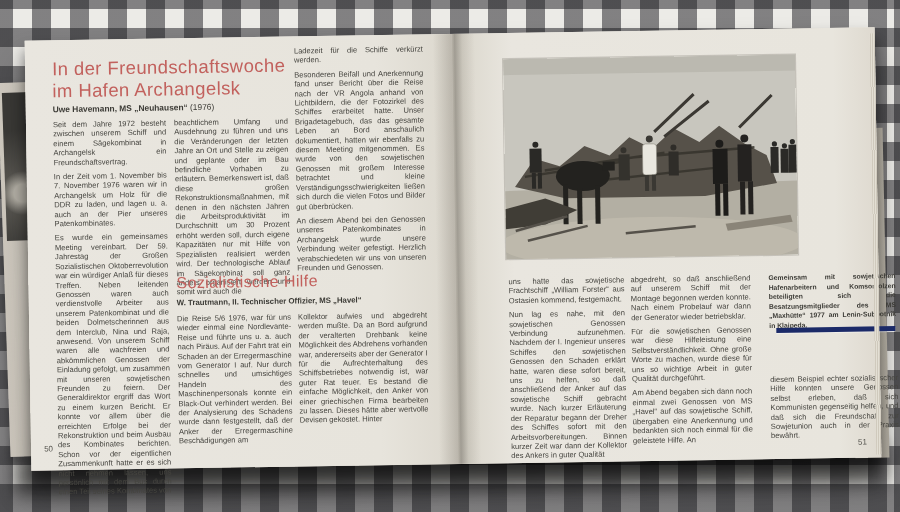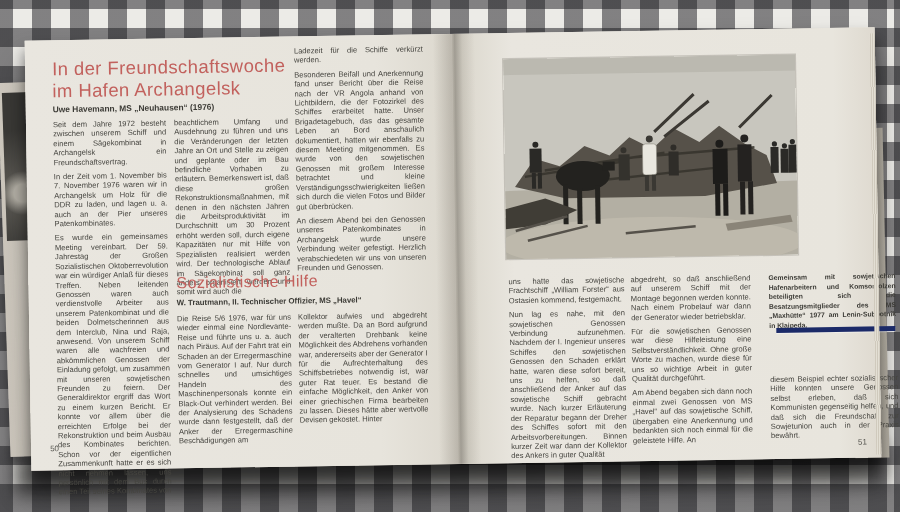--- a/index.html
+++ b/index.html
@@ -49,21 +49,21 @@
   }
   .abs{position:absolute;}
   .headline{
     font-size:18.5px;line-height:1.18;letter-spacing:0.4px;
     color:#c2615d;font-weight:400;
   }
   .headline2{
     font-size:16px;letter-spacing:0.4px;color:#c2615d;font-weight:400;
   }
   .byline{font-size:8.4px;font-weight:bold;color:#3b3a35;}
-  .byline .yr{font-weight:bold;}
+  .byline .yr{font-weight:normal;}
   .col p{
     font-size:7.6px;line-height:1.24;text-align:justify;
     color:#45443f;margin:0 0 5px 0;
   }
   .caption{
     font-size:6.8px;line-height:1.4;font-weight:bold;text-align:justify;
     color:#3c3b36;
   }
   .divider{width:119px;height:5px;background:#1b2a68;box-shadow:0 1px 0 rgba(255,255,255,0.4);}
   .pagenum{font-size:8px;color:#55544e;}
@@ -112,21 +112,21 @@
     <div class="abs headline2" style="left:148px;top:236px;">Sozialistische Hilfe</div>
     <div class="abs byline" style="left:148px;top:260px;font-size:7.8px;">W. Trautmann, II. Technischer Offizier, MS „Havel“</div>
 
     <div class="abs col" style="left:148px;top:276px;width:114px;">
       <p>Die Reise 5/6 1976, war für uns wieder einmal eine Nordlevante-Reise und führte uns u. a. auch nach Piräus. Auf der Fahrt trat ein Schaden an der Erregermaschine vom Generator I auf. Nur durch schnelles und umsichtiges Handeln des Maschinenpersonals konnte ein Black-Out verhindert werden. Bei der Analysierung des Schadens wurde dann festgestellt, daß der Anker der Erregermaschine Beschädigungen am</p>
     </div>
     <div class="abs col" style="left:269px;top:276px;width:129px;">
       <p>Kollektor aufwies und abgedreht werden mußte. Da an Bord aufgrund der veralterten Drehbank keine Möglichkeit des Abdrehens vorhanden war, andererseits aber der Generator I für die Aufrechterhaltung des Schiffsbetriebes notwendig ist, war guter Rat teuer. Es bestand die einfache Möglichkeit, den Anker von einer griechischen Firma bearbeiten zu lassen. Dieses hätte aber wertvolle Devisen gekostet. Hinter</p>
     </div>
 
-    <div class="abs pagenum" style="left:19px;top:404px;">50</div>
+    <div class="abs pagenum" style="left:13px;top:404px;">50</div>
   </div>
 
   <div class="page page-right">
     <div class="abs photo" style="left:51px;top:26px;width:292px;height:200px;">
       <svg width="292" height="200" viewBox="0 0 292 200" xmlns="http://www.w3.org/2000/svg">
         <rect x="0" y="0" width="292" height="200" fill="#c8c6be"></rect>
         <rect x="0" y="0" width="292" height="16" fill="#aeaba2" opacity="0.5"></rect>
         <polygon points="0,132 292,126 292,200 0,200" fill="#b3afa3"></polygon>
         <ellipse cx="146" cy="186" rx="152" ry="26" fill="#c3beaf" opacity="0.7"></ellipse>
         <path d="M10,128 L30,100 L55,108 L80,88 L105,98 L125,80 L148,92 L170,72 L195,86 L215,70 L240,88 L262,100 L272,128 L200,140 L60,140 Z" fill="#565149"></path>

